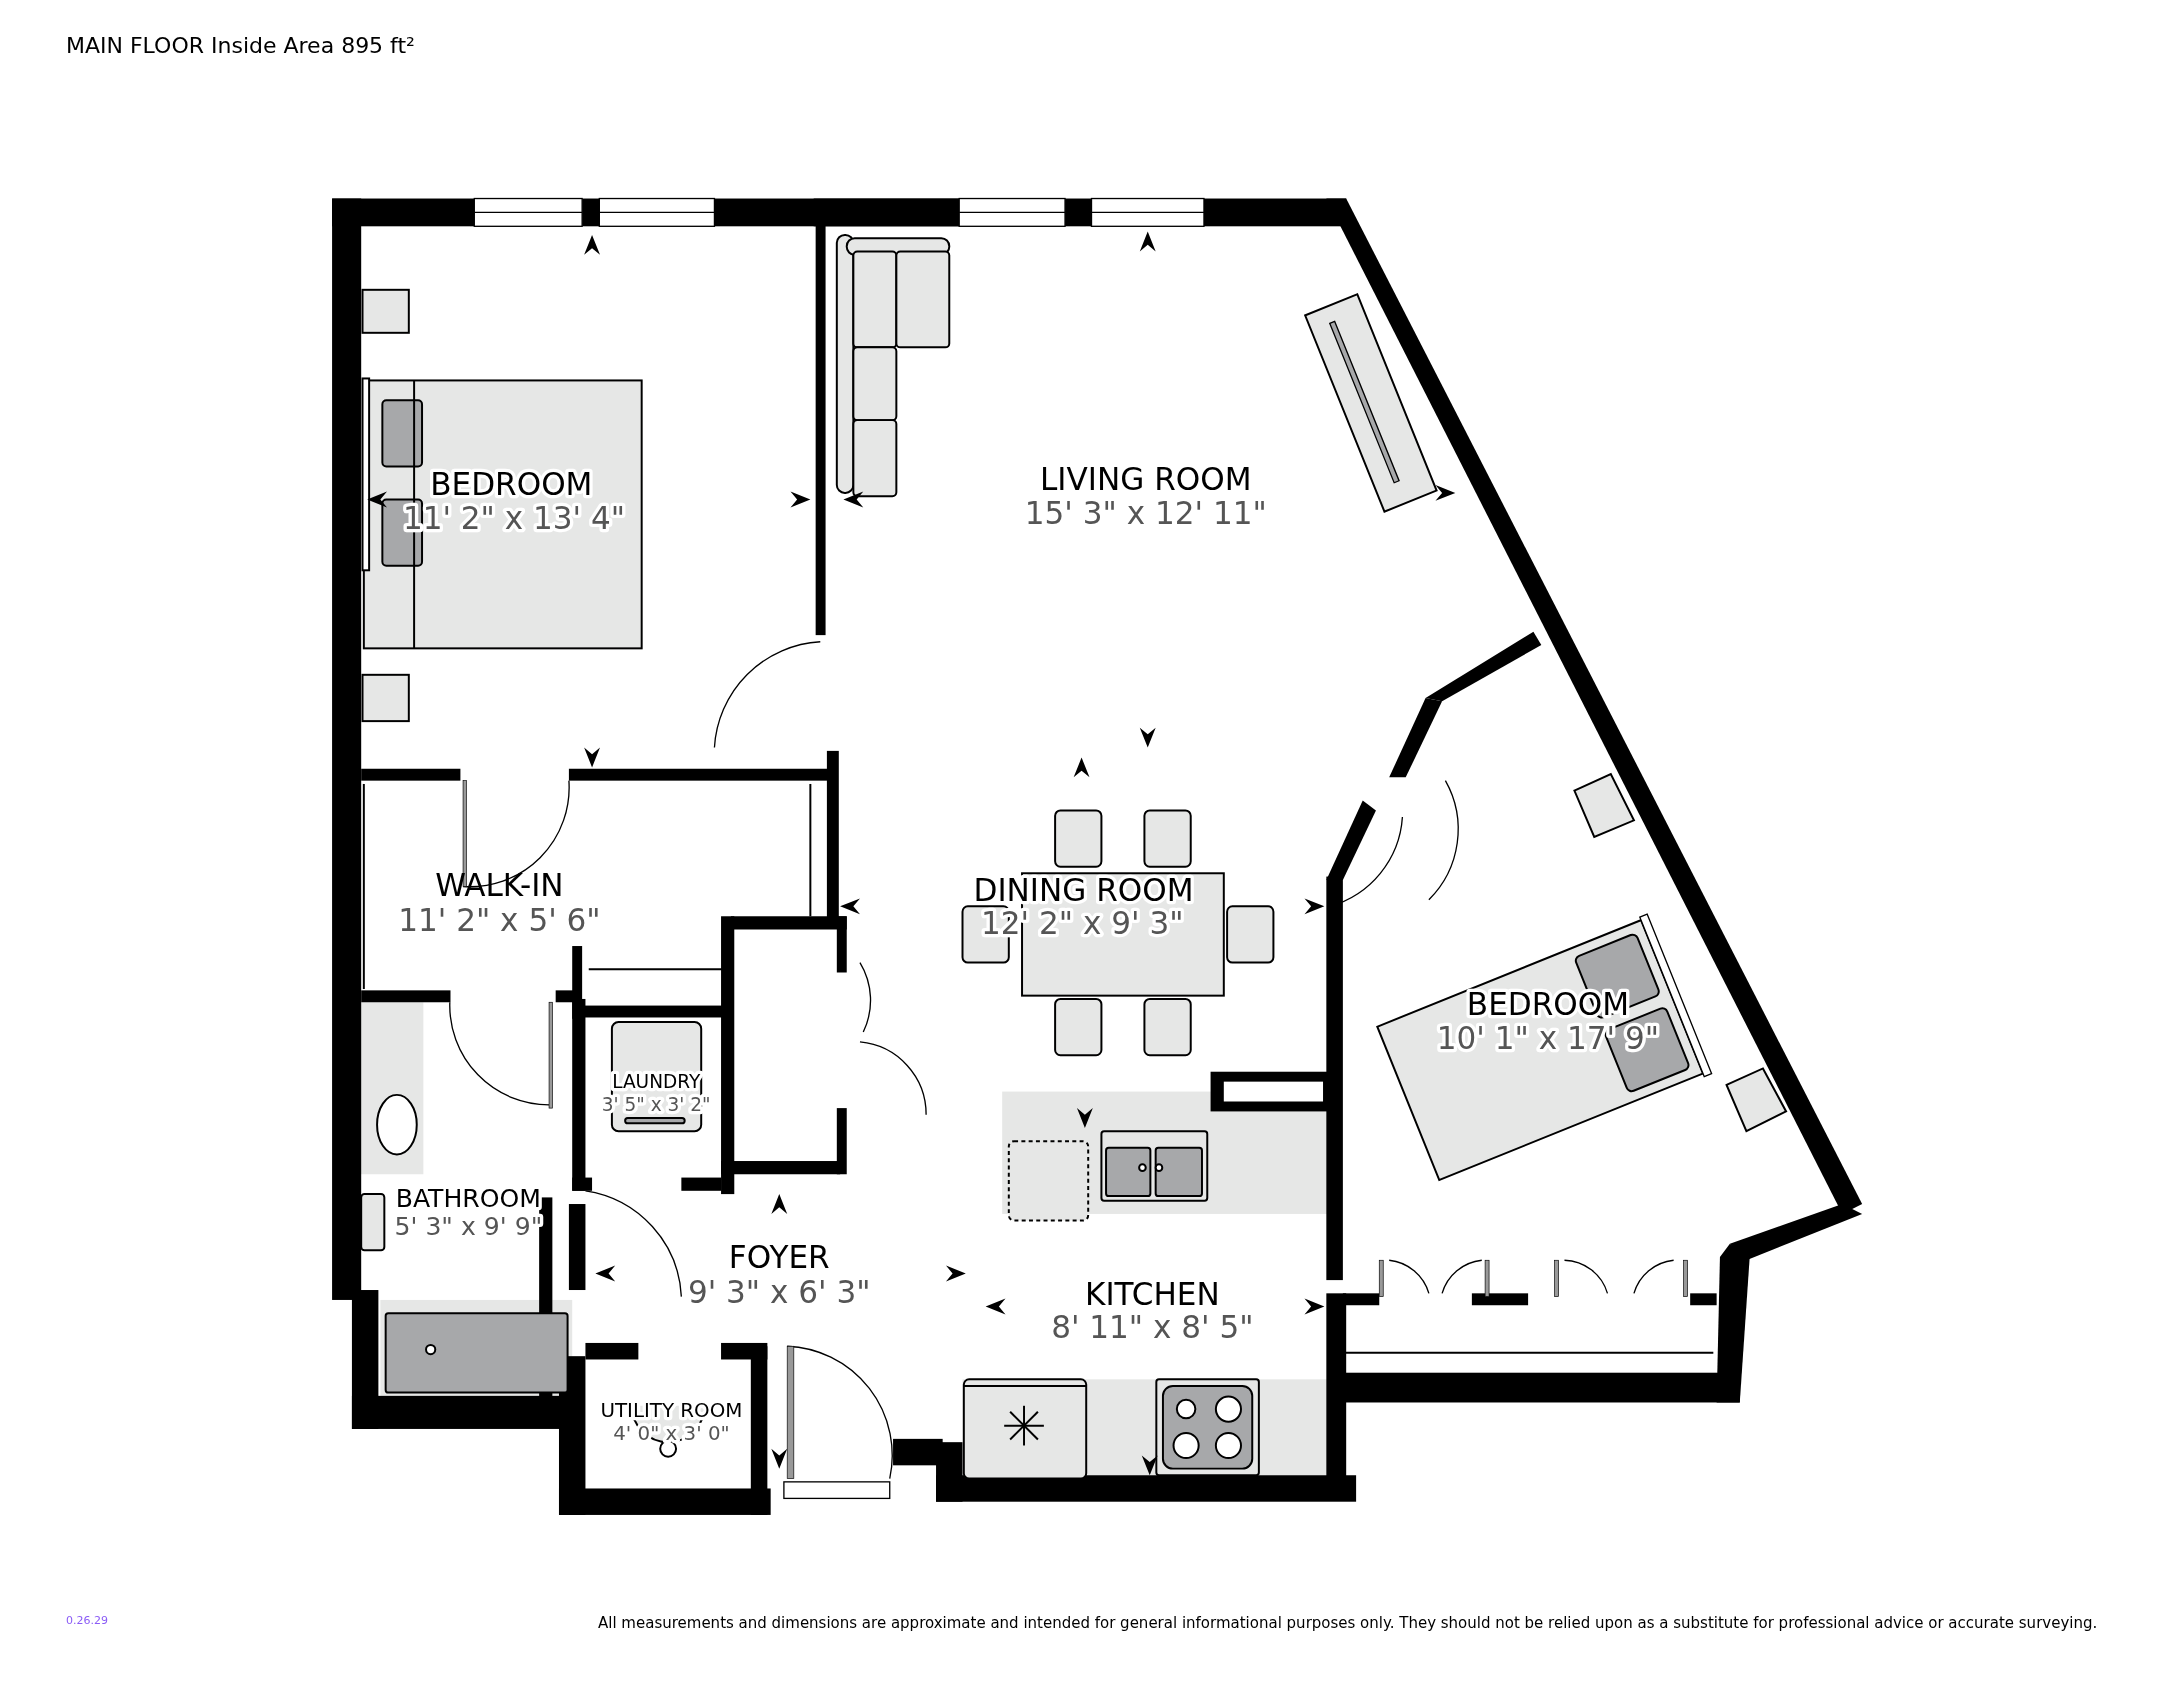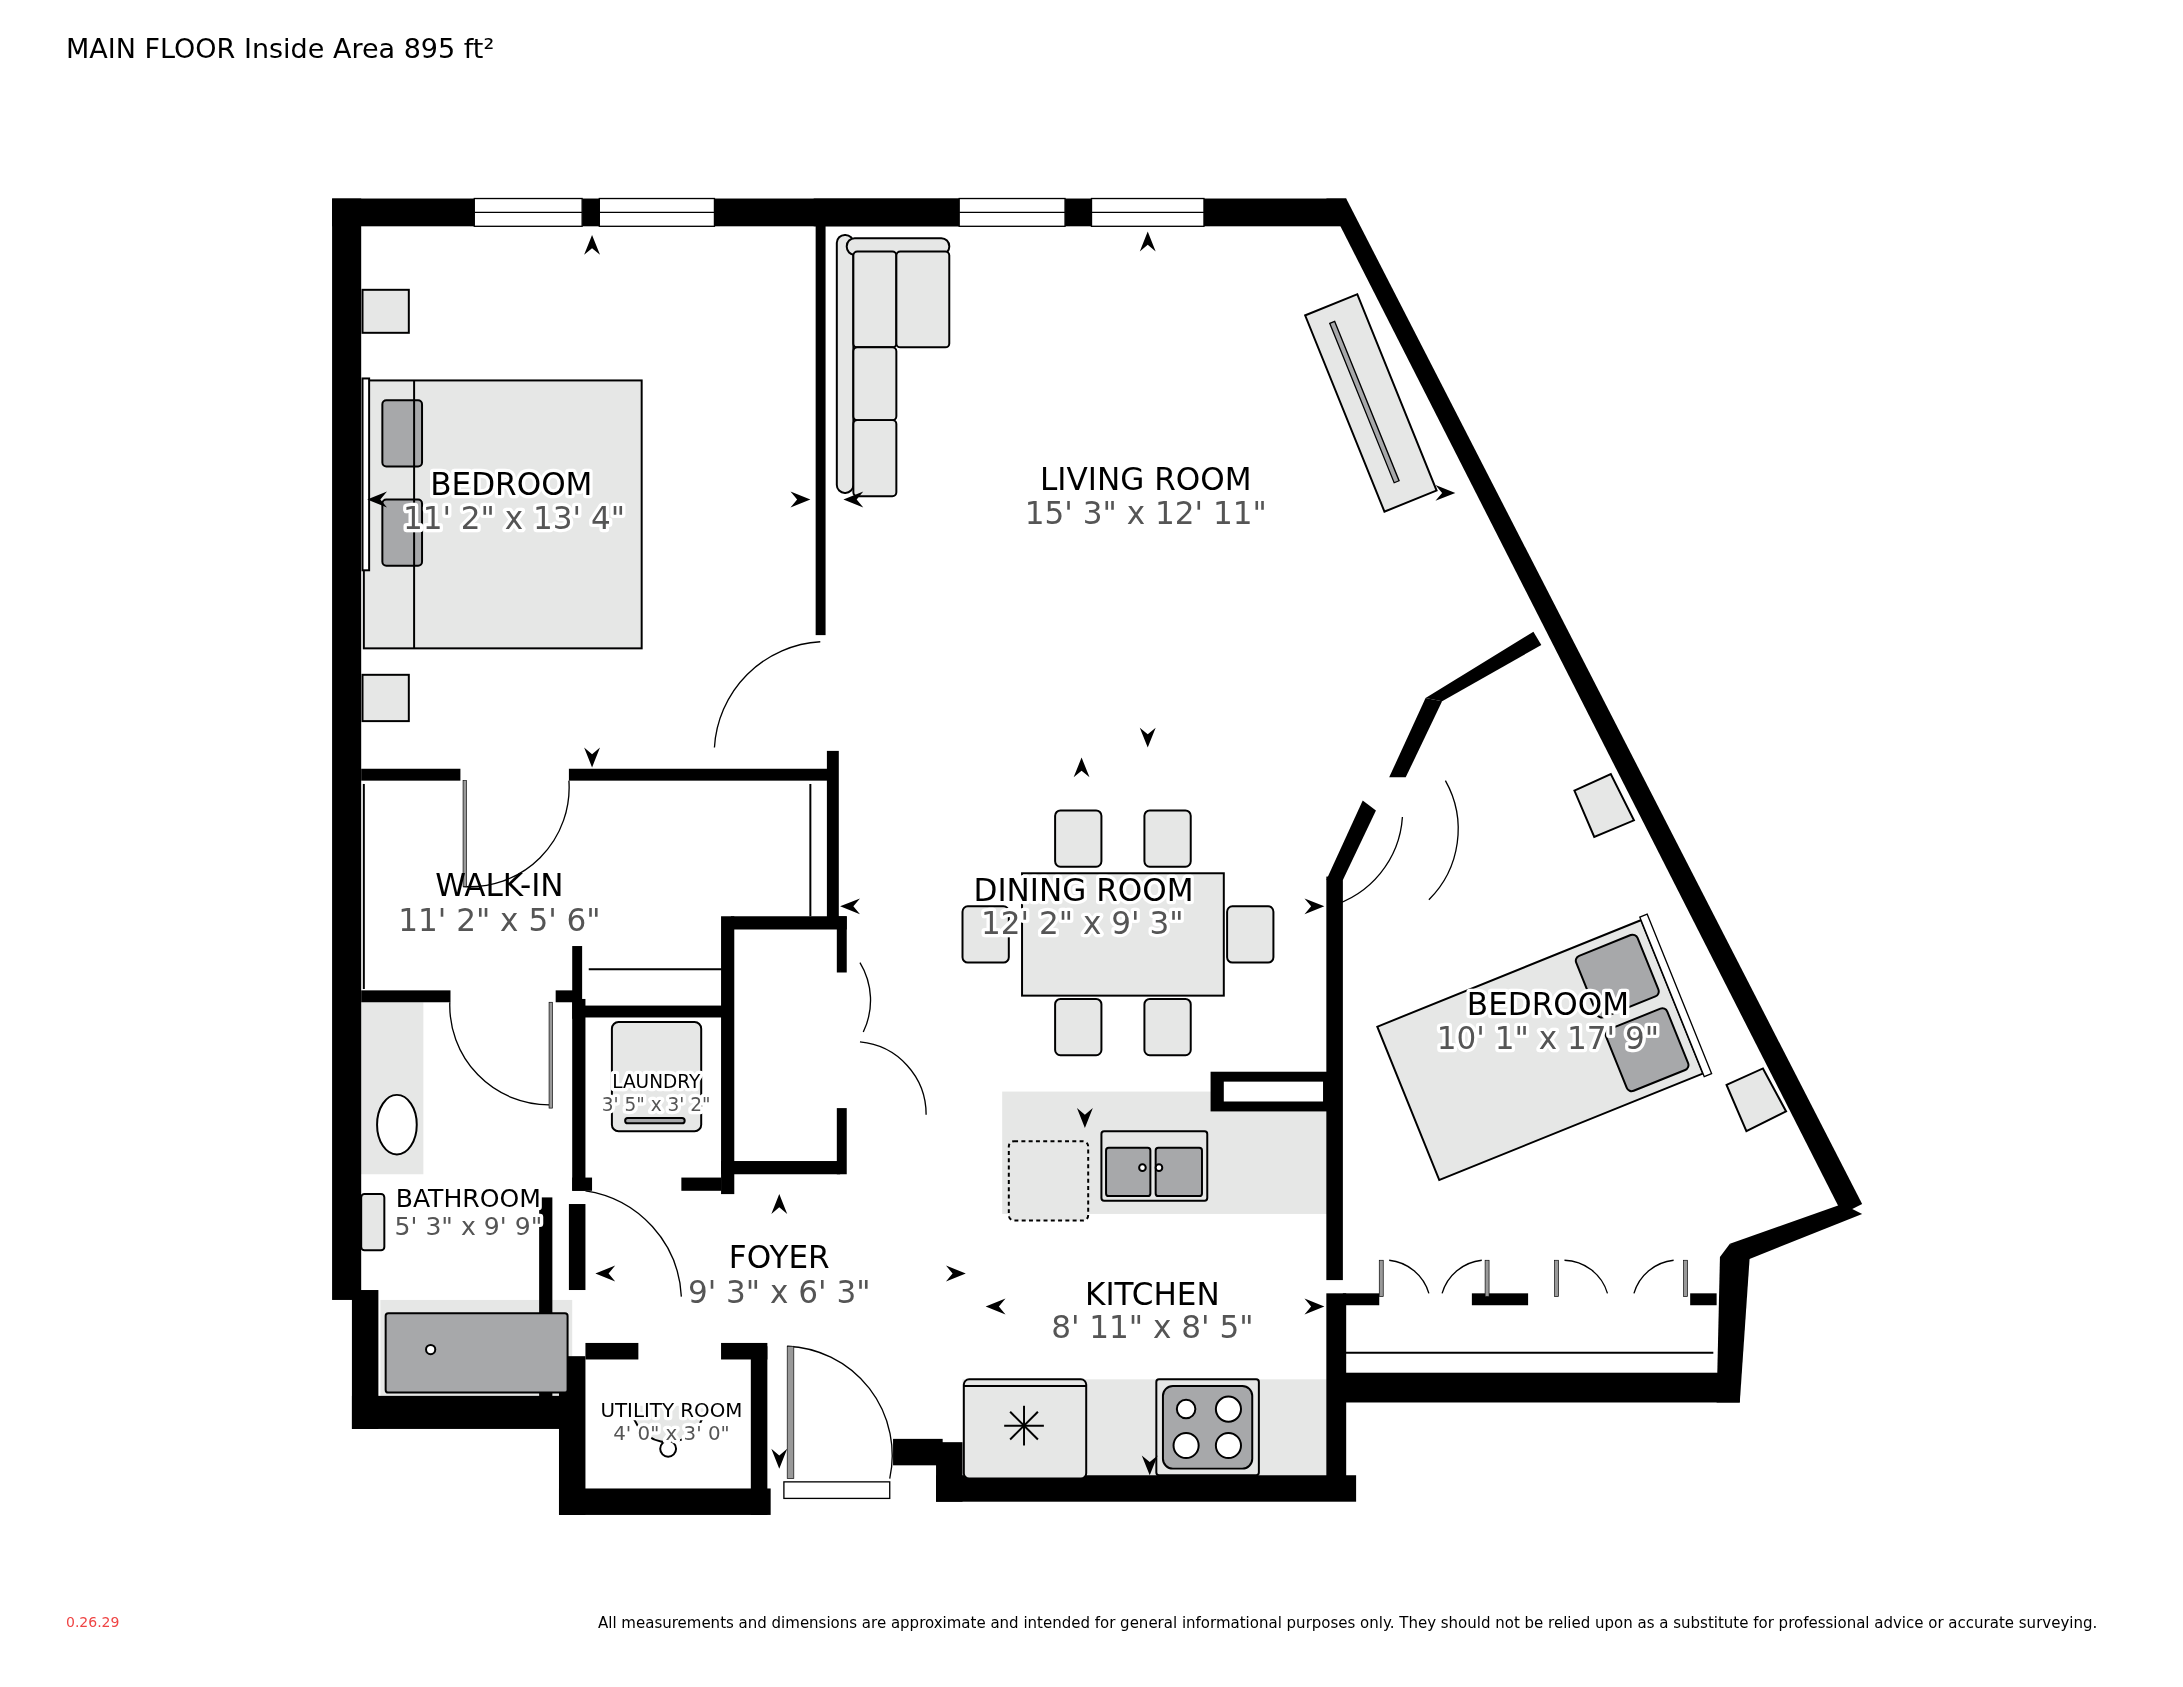--- a/index.html
+++ b/index.html
@@ -1,18 +1,18 @@
 <!DOCTYPE html>
 <html style="font-size:10.6px"><head>
 <meta charset="utf-8">
 <style>
   html,body{margin:0;padding:0;background:#fff;}
   body{width:2183px;height:1687px;position:relative;overflow:hidden;font-family:"DejaVu Sans",sans-serif;}
-  .title{position:absolute;left:66px;top:33px;font-size:27px;color:#000;font-family:"DejaVu Sans",sans-serif;text-align:center;}
-  .version{position:absolute;left:66px;top:1614px;font-size:14px;color:#ef4444;}
+  .title{position:absolute;left:66px;top:33px;font-size:22px;color:#000;font-family:"DejaVu Sans",sans-serif;text-align:center;}
+  .version{position:absolute;left:66px;top:1614px;font-size:11px;color:#8b5cf6;}
   .disclaimer{position:absolute;left:598px;top:1614px;font-size:15px;color:#000;white-space:nowrap;}
   svg{position:absolute;left:0;top:0;}
   .rname{font-family:"DejaVu Sans",sans-serif;fill:#000;text-anchor:middle;}
   .rdim{font-family:"DejaVu Sans",sans-serif;fill:#555;text-anchor:middle;}
   .halo{stroke:#fff;stroke-width:10px;paint-order:stroke;stroke-linejoin:round;}
 </style>
 </head>
 <body>
 
 <div class="title">MAIN FLOOR Inside Area 895 ft²</div>

